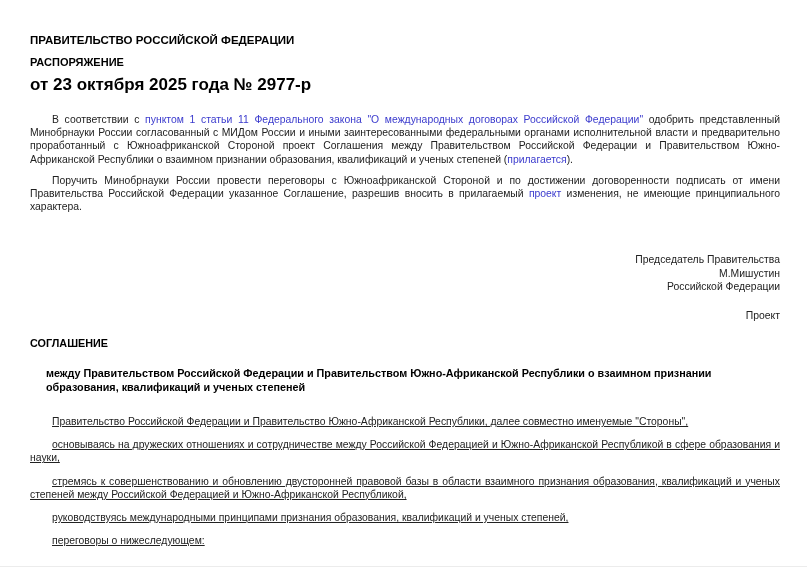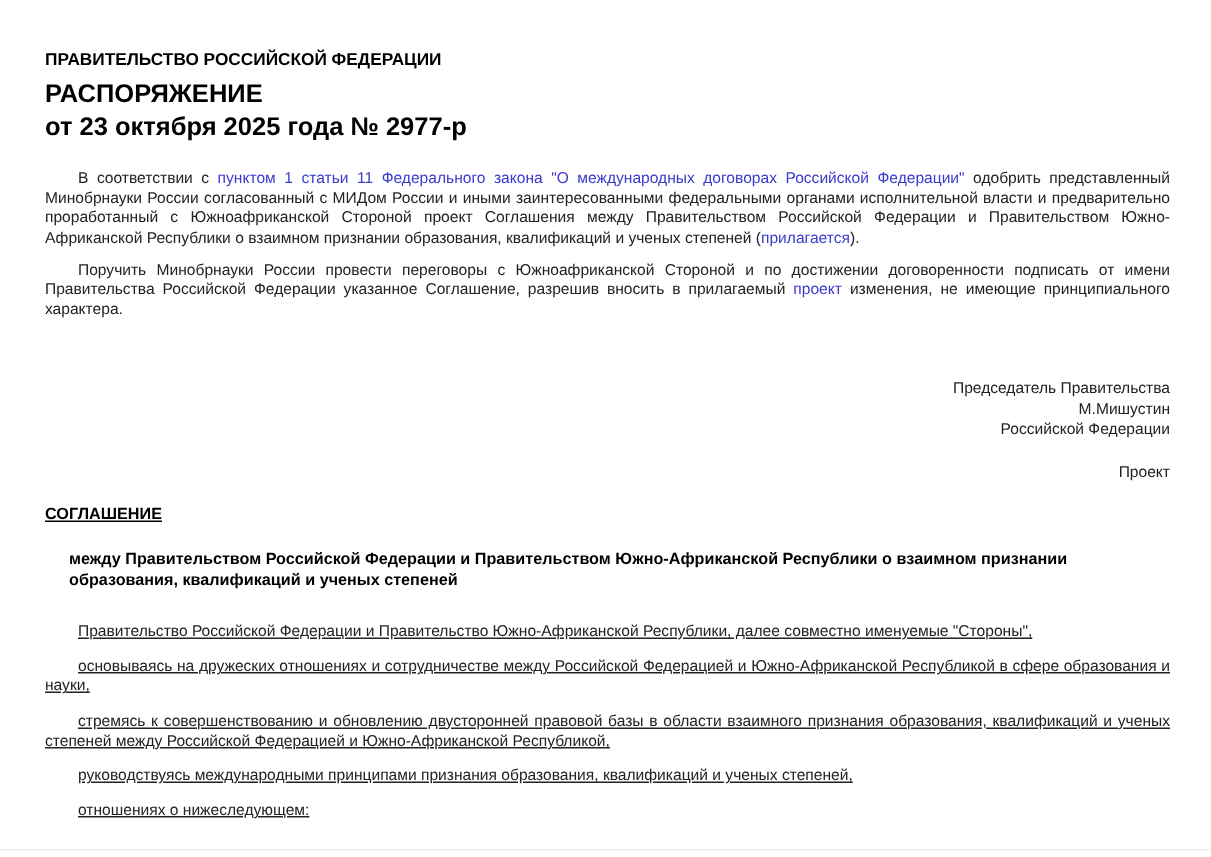--- a/index.html
+++ b/index.html
@@ -9,21 +9,21 @@
     font-family: "Liberation Sans", sans-serif;
     color: #1f1f1f;
     position: relative;
     overflow: hidden;
   }
   .page { padding: 34px 27px 0 30px; }
   .center { text-align: left; }
   .right { text-align: right; }
 
   .h-org   { font-weight: bold; font-size: 11.5px; color: #000; margin: 0; line-height: 13px; }
-  .h-type  { font-weight: bold; font-size: 17px; color: #000; margin: 9px 0 0 0; line-height: 13px; }
+  .h-type  { font-weight: bold; font-size: 11px; color: #000; margin: 9px 0 0 0; line-height: 13px; }
   .h-date  { font-weight: bold; font-size: 17px;   color: #000; margin: 9px 0 0 0; line-height: 13px; }
   .h-title { font-weight: bold; font-size: 10.8px; color: #000; margin: 17px 0 0 0; line-height: 14px; }
 
   .para {
     font-size: 10.4px; line-height: 13.2px; color: #222;
     text-align: justify; text-indent: 22px;
     margin: 0;
   }
   .para.first { margin-top: 22px; }
   .para.second { margin-top: 8px; }
@@ -32,21 +32,21 @@
 
   .signature {
     margin-top: 40px;
     font-size: 10.4px; line-height: 13.2px; color: #222;
   }
   .draft-label {
     margin-top: 17px;
     font-size: 10.4px; color: #222;
   }
 
-  .agr-title  { font-weight: bold; font-size: 10.8px; color: #000; margin: 15px 0 0 0; line-height: 14px; text-decoration: underline; }
+  .agr-title  { font-weight: bold; font-size: 10.8px; color: #000; margin: 15px 0 0 0; line-height: 14px; }
   .agr-sub    { font-weight: bold; font-size: 10.8px; color: #000; margin: 16px; line-height: 14px; }
 
   .agr-para {
     font-size: 10.4px; line-height: 13.2px; color: #222;
     text-align: justify; text-indent: 22px;
     margin: 10px 0 0 0;
     text-decoration: underline;
   }
   .agr-para.lead { margin-top: 21px; }
 
@@ -77,17 +77,17 @@
 
   <div class="draft-label right">Проект</div>
 
   <p class="agr-title center">СОГЛАШЕНИЕ</p>
   <p class="agr-sub center">между Правительством Российской Федерации и Правительством Южно-Африканской Республики о взаимном признании образования, квалификаций и ученых степеней</p>
 
   <p class="agr-para lead">Правительство Российской Федерации и Правительство Южно-Африканской Республики, далее совместно именуемые "Стороны",</p>
   <p class="agr-para">основываясь на дружеских отношениях и сотрудничестве между Российской Федерацией и Южно-Африканской Республикой в сфере образования и науки,</p>
   <p class="agr-para">стремясь к совершенствованию и обновлению двусторонней правовой базы в области взаимного признания образования, квалификаций и ученых степеней между Российской Федерацией и Южно-Африканской Республикой,</p>
   <p class="agr-para">руководствуясь международными принципами признания образования, квалификаций и ученых степеней,</p>
-  <p class="agr-para">отношениях о нижеследующем:</p>
+  <p class="agr-para">переговоры о нижеследующем:</p>
 
 </div>
 
 <div class="bottom-divider"></div>
 
 </body></html>

